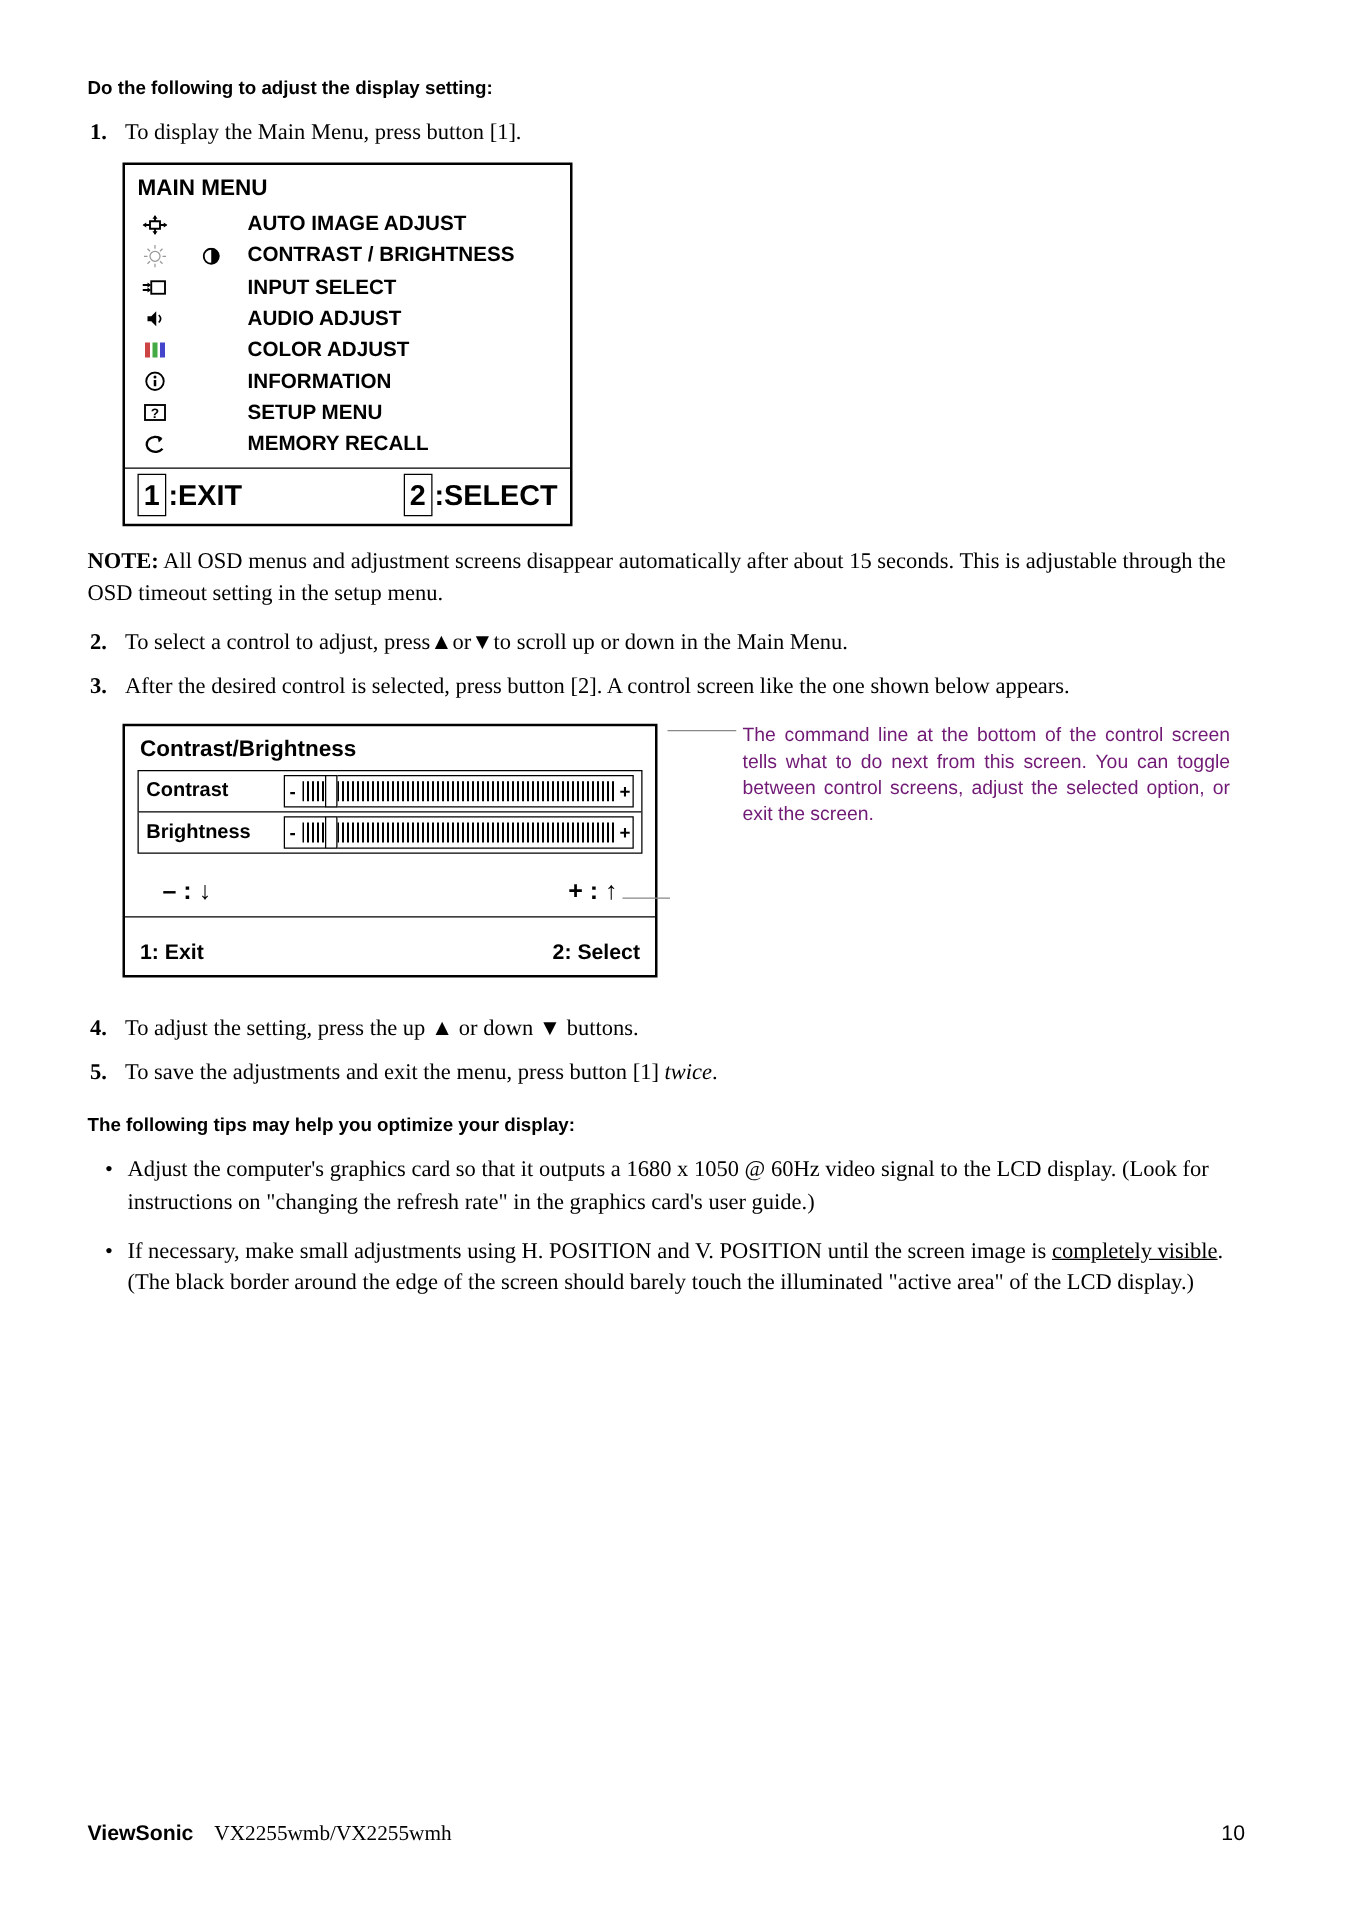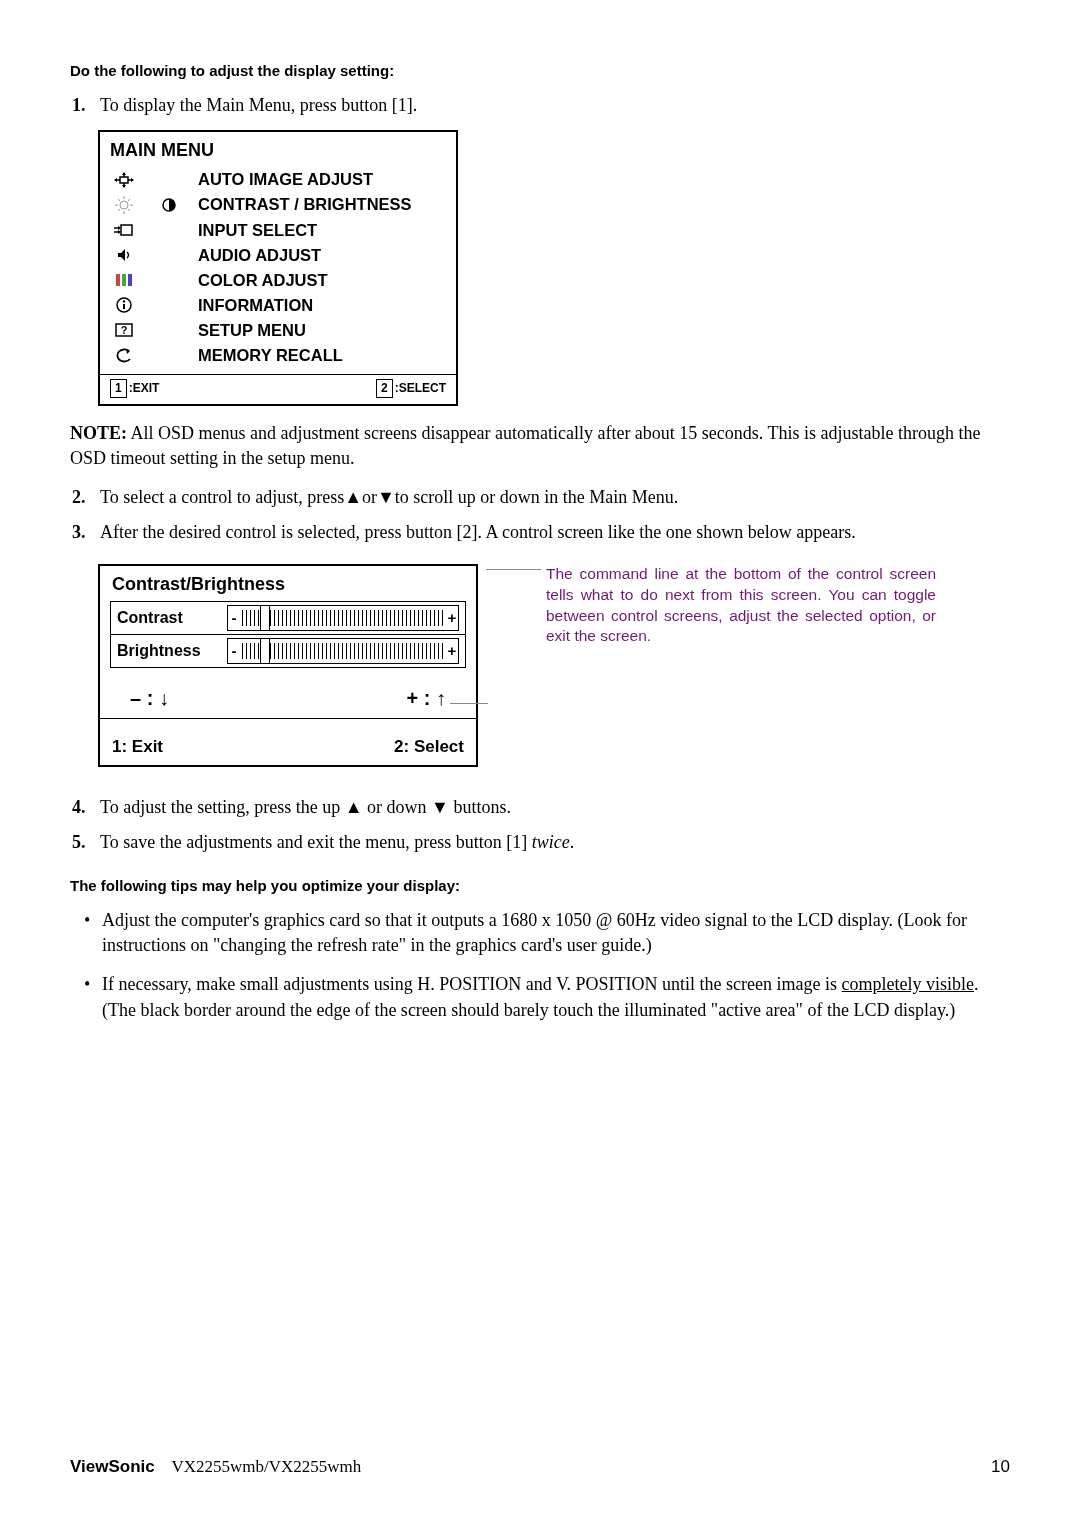--- a/index.html
+++ b/index.html
@@ -69,21 +69,21 @@
       justify-content: center;
       align-items: center;
       margin-right: 4px;
     }
     .osd-footer {
       border-top: 1.5px solid #000;
       display: flex;
       justify-content: space-between;
       padding: 4px 10px 6px 10px;
       font-weight: bold;
-      font-size: 12px;
+      font-size: 23px;
     }
     .keybox {
       display: inline-block;
       border: 1.5px solid #000;
       padding: 0 4px;
       margin-right: 2px;
       font-weight: bold;
     }
 
     .note-para {
@@ -91,21 +91,21 @@
     }
 
     
     .cb-row {
       display: flex;
       align-items: flex-start;
       margin: 18px 0 28px 0;
     }
     .osd-cb {
       border: 2px solid #000;
-      width: 380px;
+      width: 428px;
       margin-left: 28px;
       font-family: Arial, Helvetica, sans-serif;
     }
     .cb-title {
       font-weight: bold;
       padding: 6px 10px 4px 12px;
       font-size: 18px;
     }
     .cb-inner {
       border: 1.5px solid #000;
@@ -203,21 +203,21 @@
       margin-left: 14px;
     }
     .bullet-dot {
       min-width: 18px;
     }
 
     .footer {
       position: absolute;
       bottom: 48px;
       left: 70px;
-      right: 70px;
+      right: 84px;
       font-family: Arial, Helvetica, sans-serif;
       display: flex;
       justify-content: space-between;
       font-size: 17px;
     }
     .footer-brand { font-weight: bold; }
     .footer-model { font-family: Georgia, serif; font-weight: normal; margin-left: 12px; }
 
     svg { display: block; }
     .arrow { font-family: Arial, sans-serif; }

